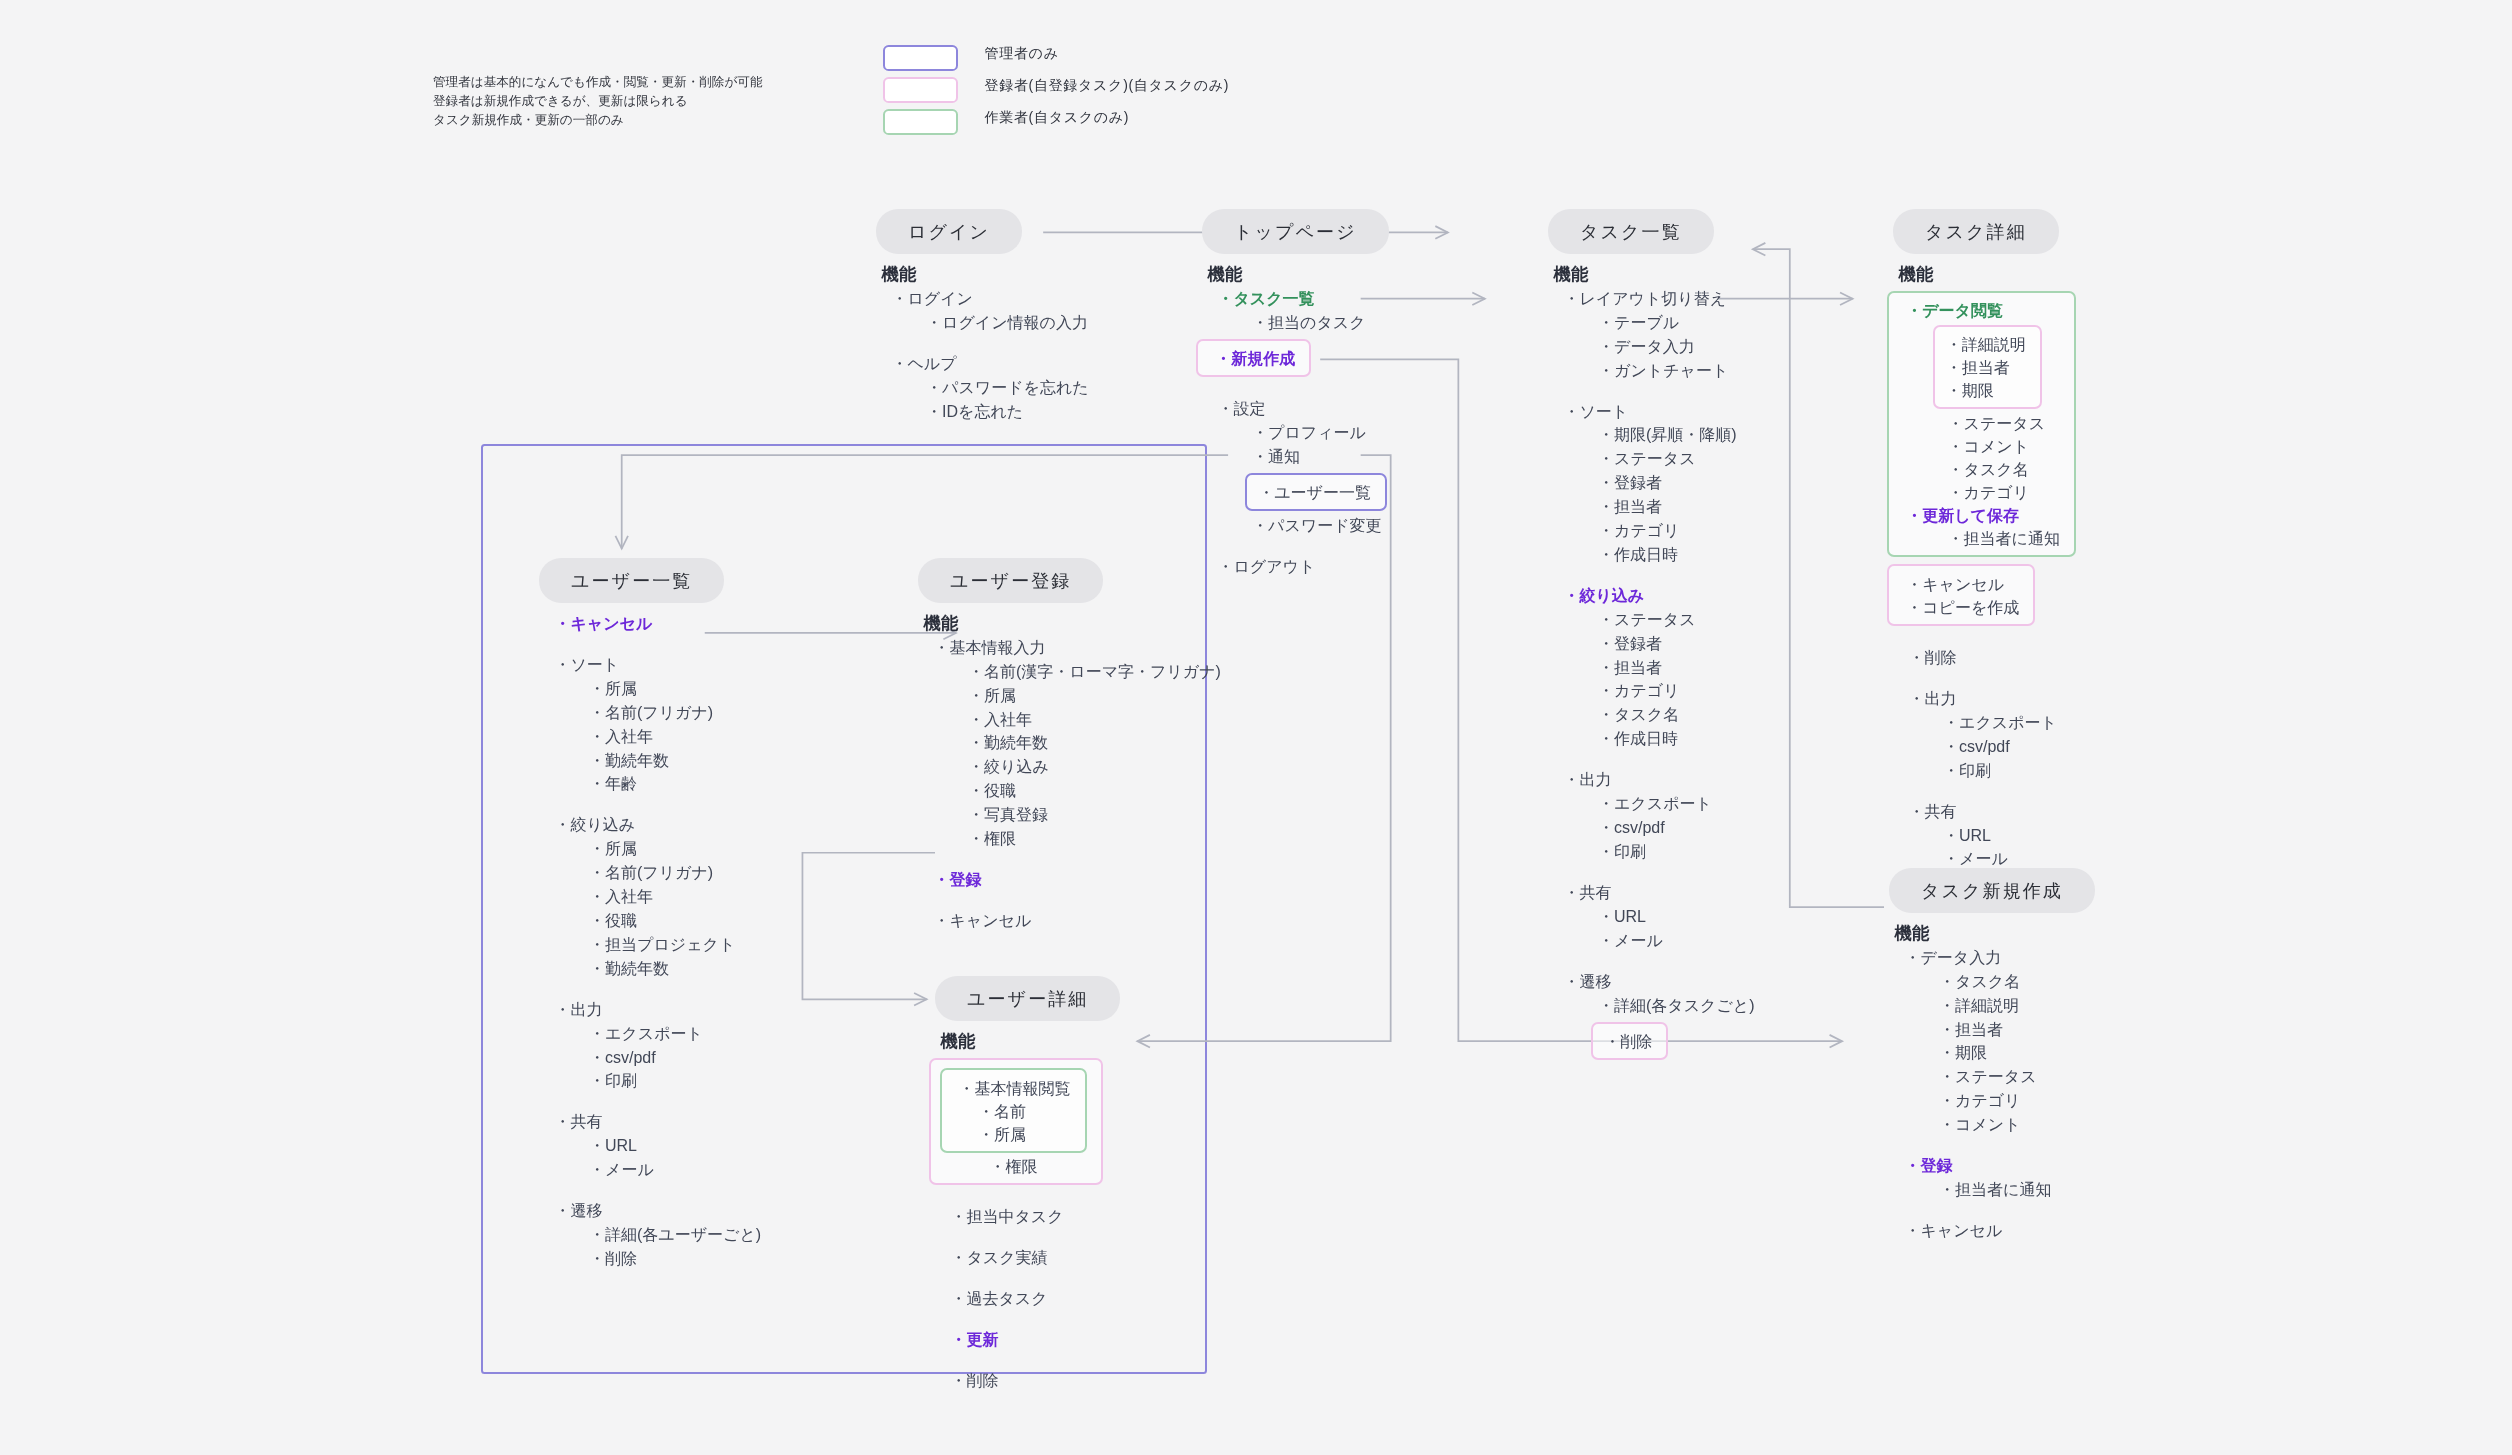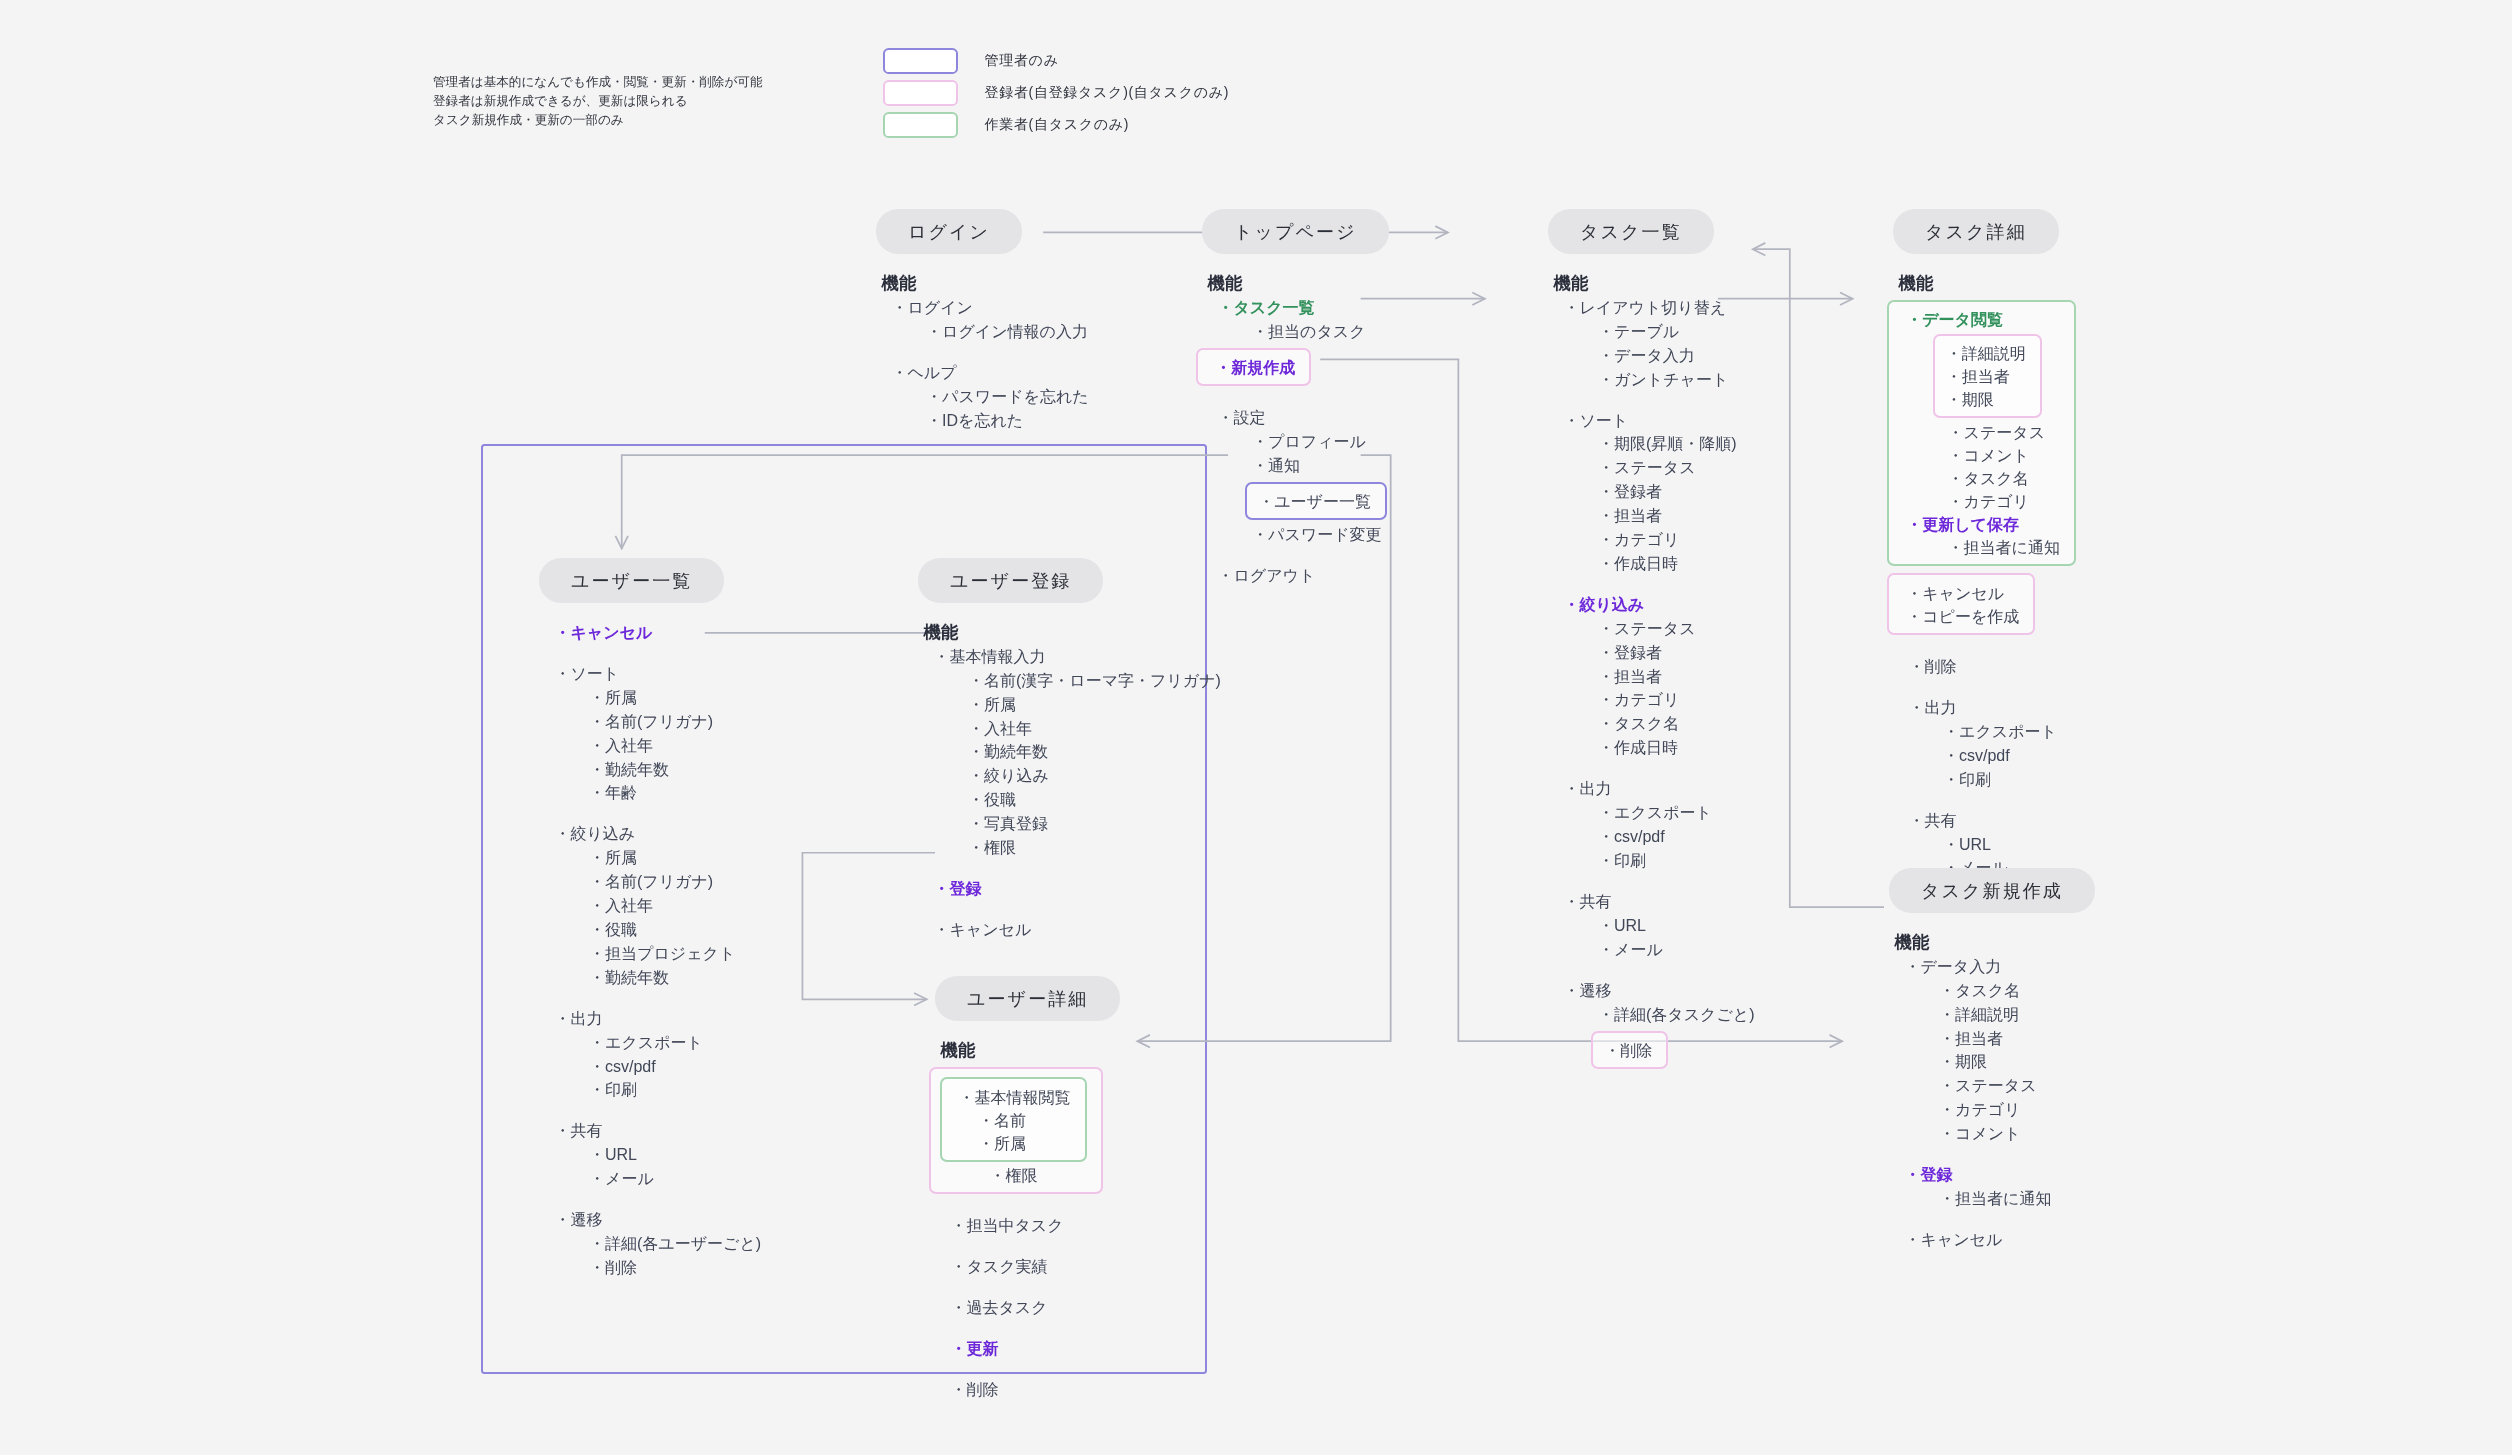--- a/index.html
+++ b/index.html
@@ -1,32 +1,32 @@
 <!DOCTYPE html>
 <html style="font-size:11px"><head>
 <meta charset="utf-8">
 <style>
   html,body{margin:0;padding:0}
   body{width:2512px;height:1455px;position:relative;overflow:hidden;background:#f4f4f5;
        font-family:"Liberation Sans","DejaVu Sans",sans-serif;color:#414757}
   .note{position:absolute;left:433px;top:73px;font-size:12.6px;line-height:19px;font-weight:400;color:#33363f}
   .legend{position:absolute;left:883px;top:45px}
-  .lrow{display:flex;align-items:center;height:32px}
+  .lrow{display:flex;height:32px}
   .sw{width:71px;height:22px;border-radius:5.6px;background:#ffffff;margin-right:26.5px;flex:0 0 auto}
   .sw-purple{border:2.8px solid #8d86dc}
   .sw-pink{border:2.1px solid #f0c3e8}
   .sw-green{border:2.1px solid #a6d5b2}
   .lrow span{font-size:14px;color:#2f333d;font-weight:500;letter-spacing:0.7px}
   .admin-box{position:absolute;left:481px;top:444px;width:722px;height:926px;
              border:2.4px solid #8d86dc;border-radius:3.5px;z-index:0}
   svg.wires{position:absolute;left:0;top:0;z-index:1;pointer-events:none}
   .col{position:absolute;z-index:2}
   .pill{height:45px;border-radius:22px;background:#e4e4e7;display:flex;align-items:center;justify-content:center;
         padding:0 32px;font-size:18px;letter-spacing:2.1px;color:#2b2e36;font-weight:500;width:max-content;min-width:77px}
-  .col-content{margin-top:20px;width:251px}
+  .col-content{margin-top:11px;width:251px}
   .it{font-size:16px;line-height:19px;margin-top:4.9px;white-space:nowrap;color:#414757}
   .it.lv0{font-size:17.4px;font-weight:700;color:#2c303c;margin:0 0 4.2px 5.6px}
   .it.lv1{padding-left:15.4px}
   .it.lv2{padding-left:50px}
   .it.sec{margin-top:22px}
   .it.lv1::before,.it.lv2::before{content:"・"}
   .c-red{color:#6d28d9;font-weight:700}
   .c-green{color:#33915c;font-weight:700}
   .box{border-radius:7px;width:max-content;background:rgba(255,255,255,.55);padding:4.2px 14px 7px 4.2px;margin-top:7px}
   .box-pink{border:2.1px solid #f0c3e8}

